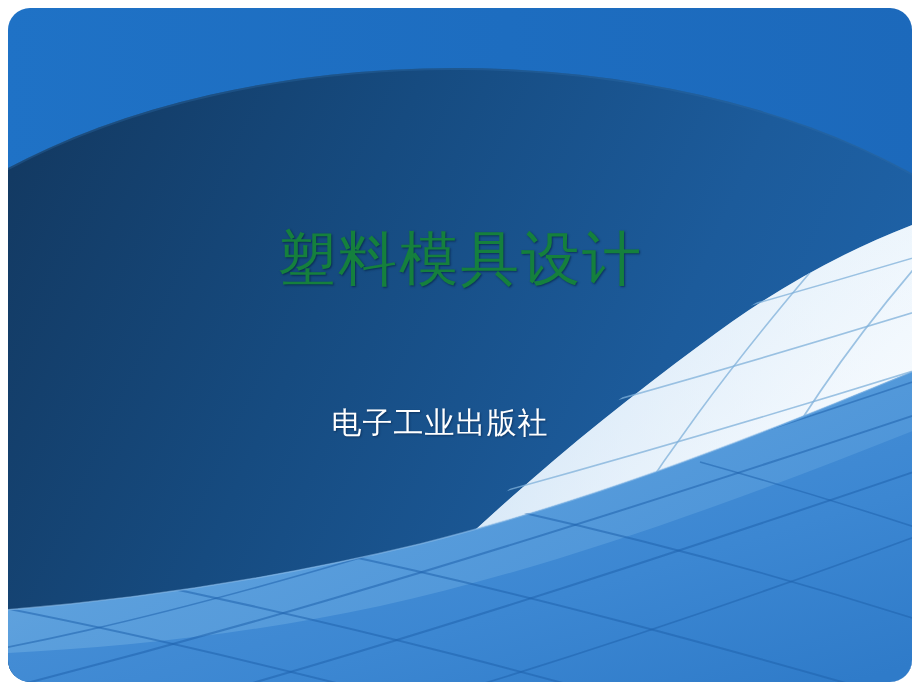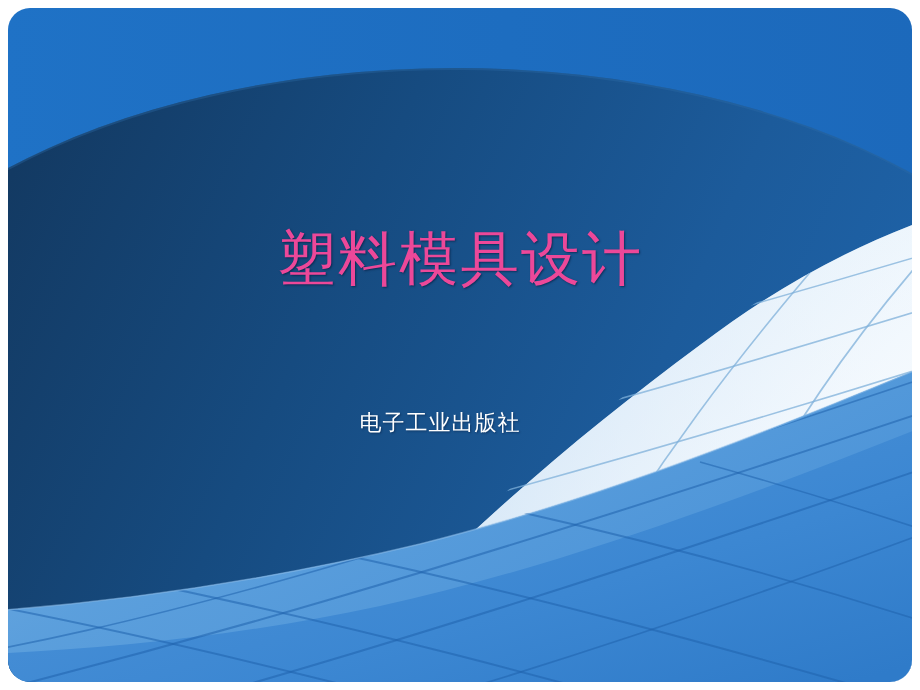--- a/index.html
+++ b/index.html
@@ -42,21 +42,21 @@
   #title-block {
     position: absolute;
     left: 0;
     top: 222px;
     width: 920px;
     text-align: center;
   }
 
   #slide-title {
     display: inline-block;
-    color: #ec4899;
+    color: #15803d;
     font-family: "DejaVu Serif", "Liberation Serif", serif;
     font-size: 59px;
     line-height: 74px;
     letter-spacing: 2px;
     font-weight: 400;
     text-shadow: 1px 1px 2px rgba(0, 20, 50, 0.55);
     white-space: nowrap;
   }
 
   #subtitle-block {
@@ -64,21 +64,21 @@
     left: 0;
     top: 408px;
     width: 920px;
     text-align: center;
   }
 
   #slide-subtitle {
     display: inline-block;
     color: #ffffff;
     font-family: "DejaVu Serif", "Liberation Serif", serif;
-    font-size: 22px;
+    font-size: 30px;
     line-height: 30px;
     letter-spacing: 1px;
     font-weight: 400;
     text-shadow: 1px 1px 2px rgba(0, 20, 50, 0.45);
     white-space: nowrap;
     margin-left: -40px;
   }
 </style>
 </head>
 <body>

